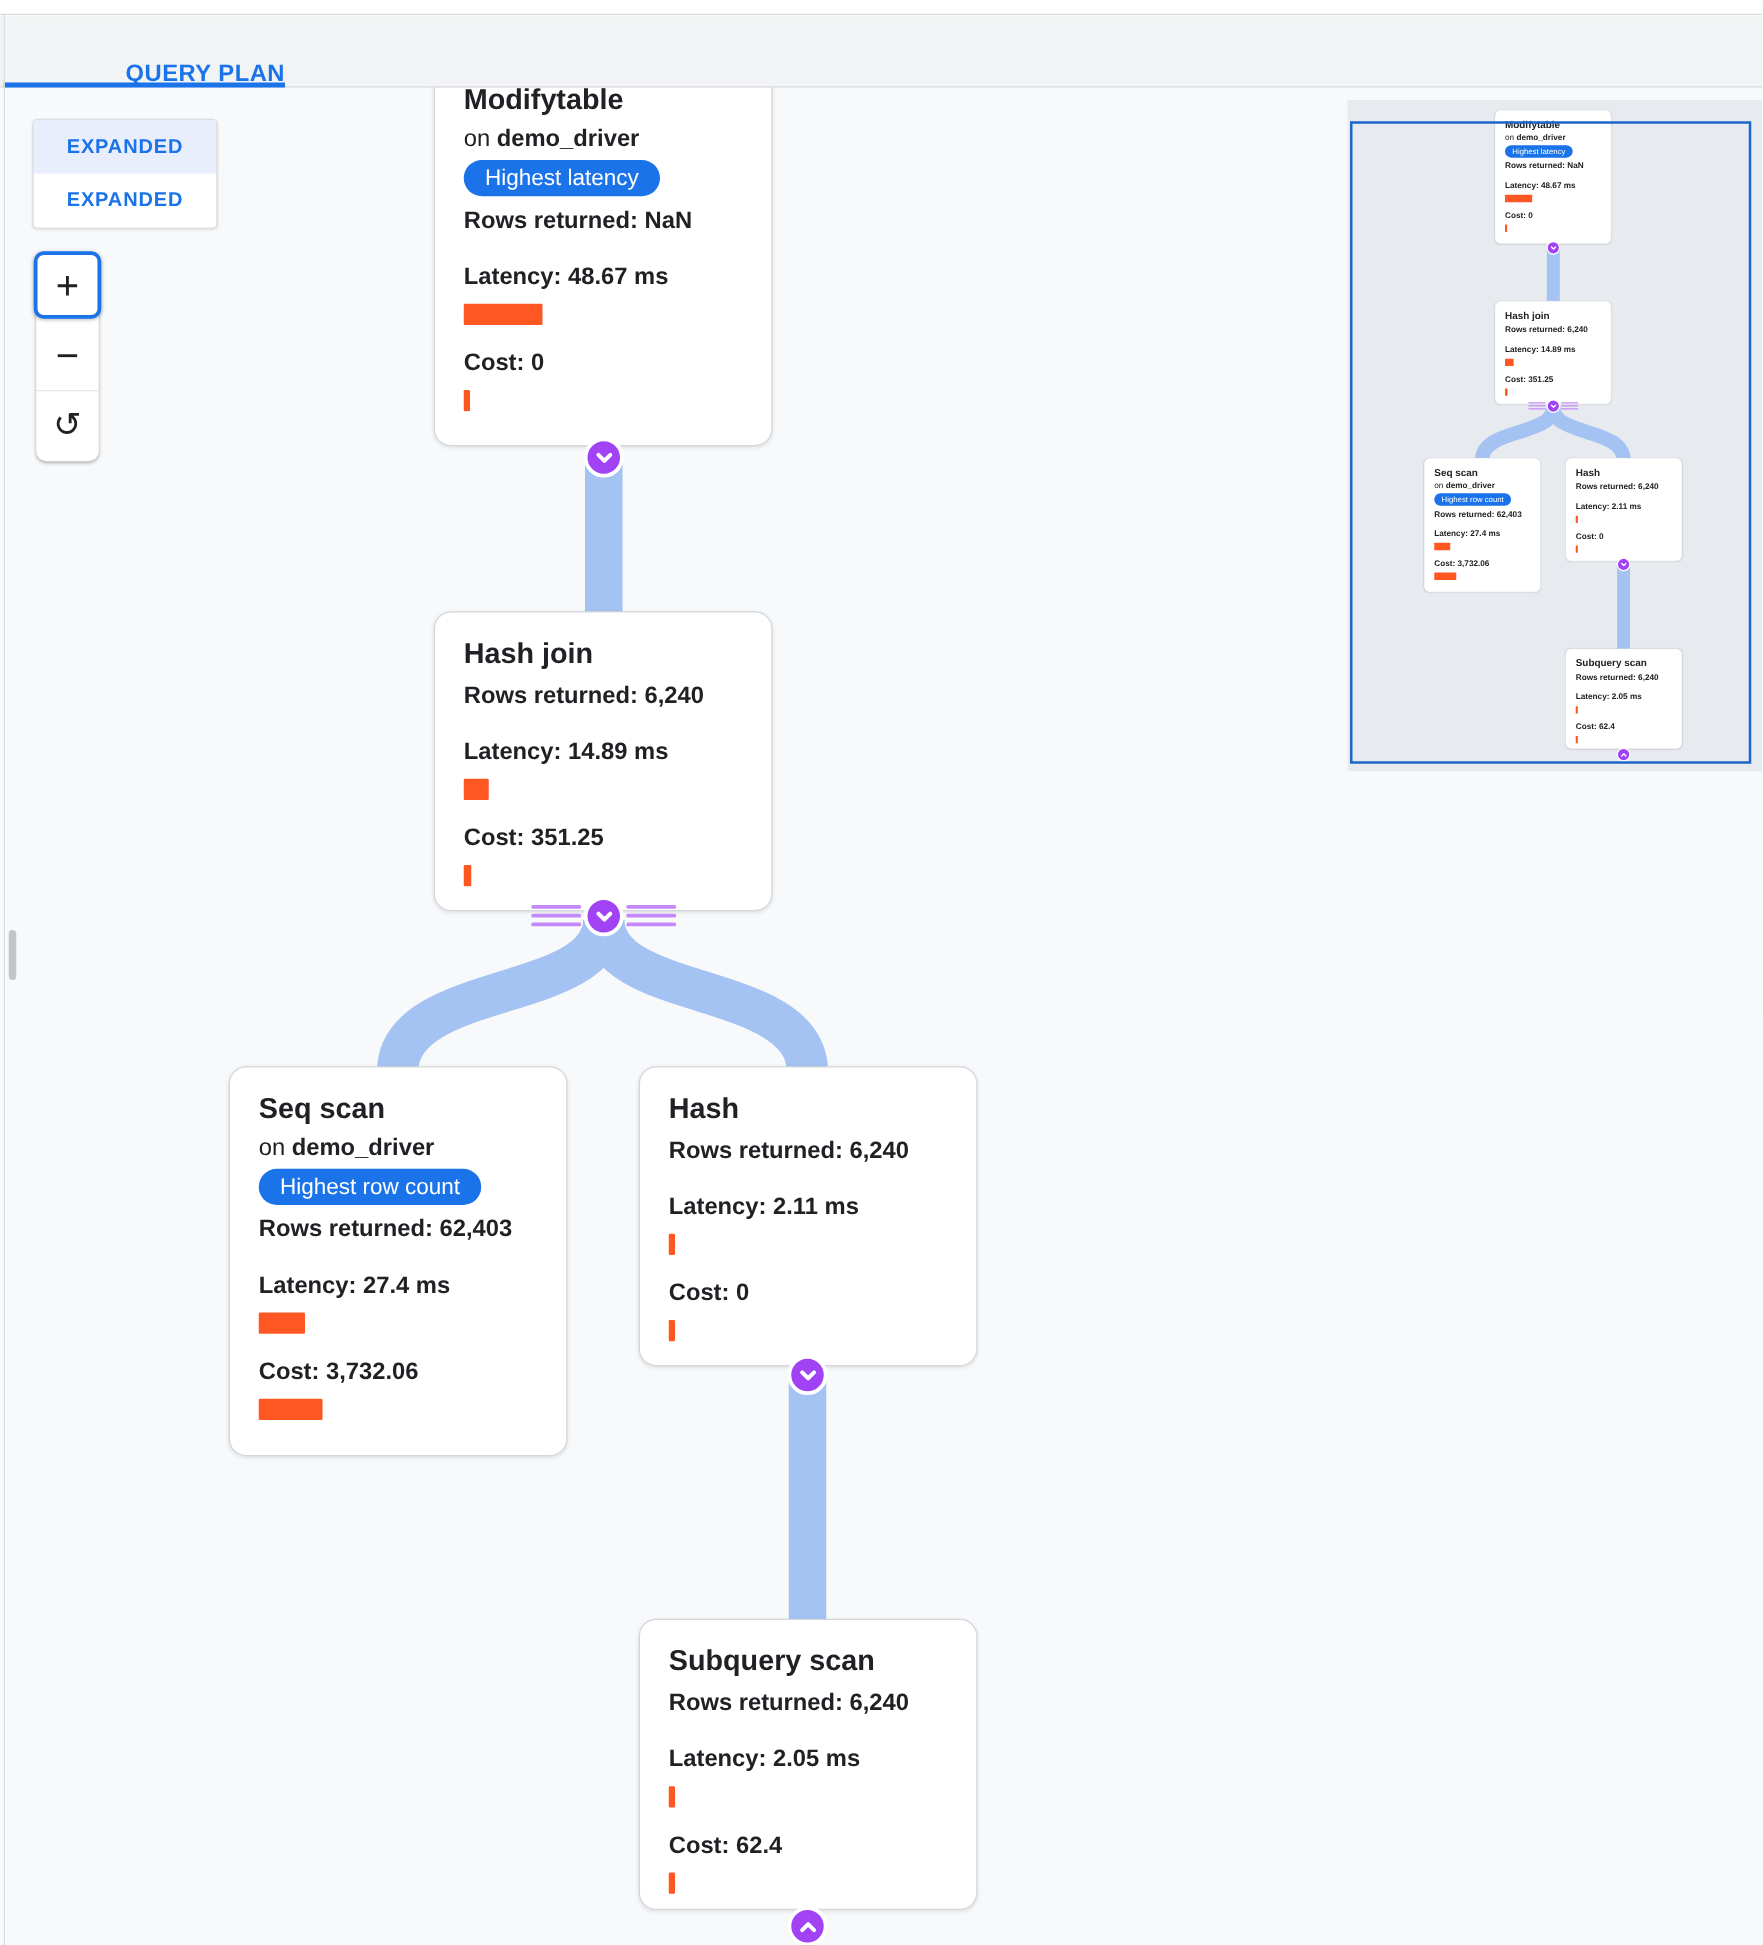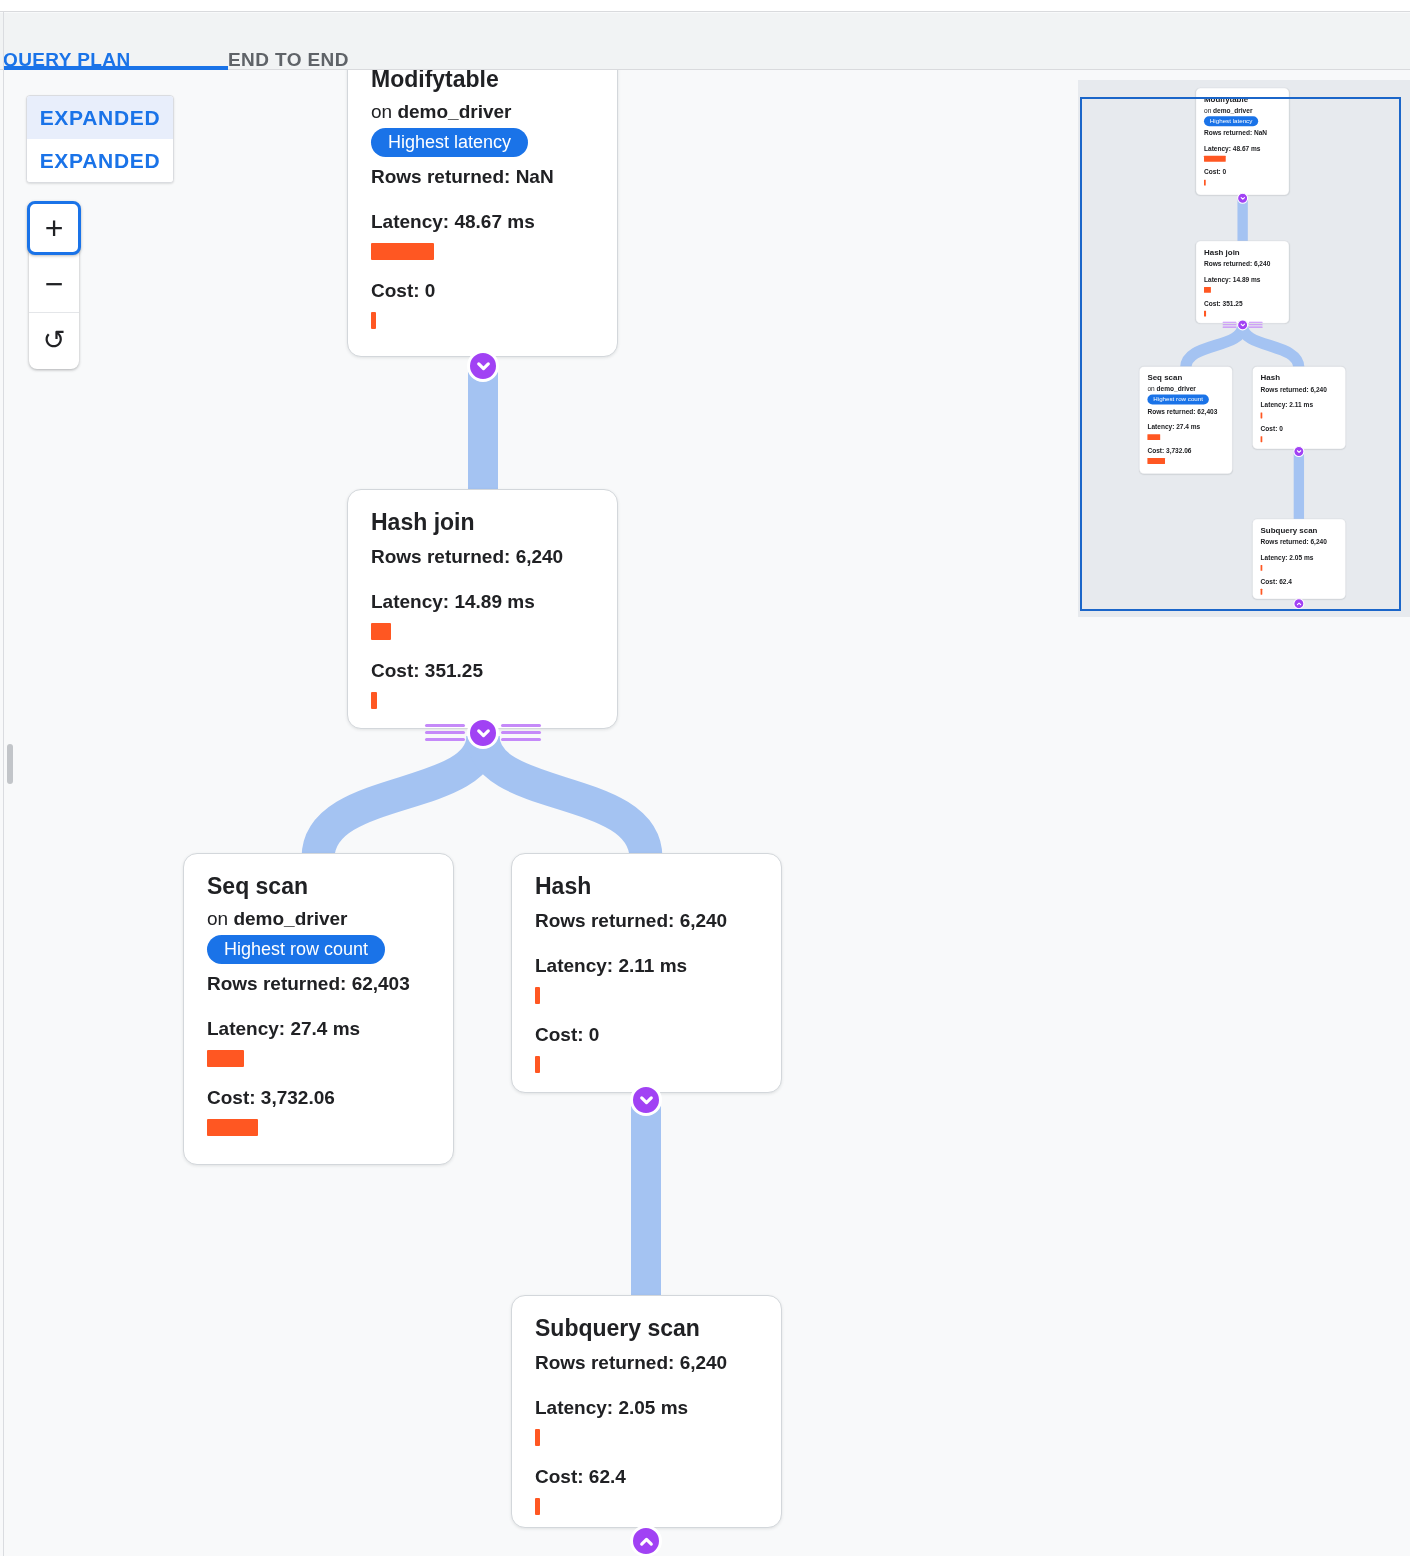--- a/index.html
+++ b/index.html
@@ -6,27 +6,27 @@
   html,body { background:#fff; }
   .page {
     position:relative; width:1410px; height:1556px; overflow:hidden;
     background:#f8f9fa; color:#202124;
     font-family:"Liberation Sans","DejaVu Sans",sans-serif;
   }
   
   .topstrip { position:absolute; left:0; top:0; width:100%; height:12px; background:#ffffff; border-bottom:1px solid #d9dadd; z-index:8; }
   .pane-divider { position:absolute; left:3px; top:12px; width:1px; height:1544px; background:#dadce0; z-index:9; }
   .tabbar { position:absolute; left:0; top:13px; width:100%; height:57px; background:#f1f3f4; border-bottom:1px solid #d9dadd; z-index:7; display:flex; padding-left:3px; }
-  .tab { width:225px; display:flex; align-items:center; justify-content:flex-start; font-size:19px; font-weight:700; letter-spacing:0.4px; color:#5f6368; cursor:pointer; position:relative;margin-top:38px; }
+  .tab { width:225px; display:flex; align-items:center; justify-content:flex-end; font-size:19px; font-weight:700; letter-spacing:0.4px; color:#5f6368; cursor:pointer; position:relative;margin-top:38px; }
   .tab + .tab { width:212px; }
   .tab.active { color:#1a73e8; }
   .tab.active::after { content:""; position:absolute; left:0; bottom:-1px; width:100%; height:4px; background:#1a73e8; }
   
   .view-toggle { position:absolute; left:26px; top:95px; width:148px; z-index:7; background:#fff; border:1px solid #dadce0; border-radius:4px; box-shadow:0 1px 2px rgba(60,64,67,.15); overflow:hidden; }
-  .vt-btn { height:43px; display:flex; align-items:center; justify-content:center; font-size:21px; font-weight:700; color:#1a73e8; letter-spacing:0.7px; cursor:pointer; background:#fff; }
+  .vt-btn { height:43px; display:flex; align-items:center; justify-content:center; font-size:16px; font-weight:700; color:#1a73e8; letter-spacing:0.7px; cursor:pointer; background:#fff; }
   .vt-btn.selected { background:#e8eefb; }
   .zoomctl { position:absolute; left:27px; top:201px; width:54px; height:168px; z-index:7; }
   .zcard { position:absolute; left:2px; top:2px; width:50px; height:166px; background:#fff; border-radius:8px; box-shadow:0 1px 3px rgba(60,64,67,.4); }
   .zbtn { position:absolute; display:flex; align-items:center; justify-content:center; cursor:pointer; color:#202124; }
   .zbtn.plus { left:0; top:0; width:54px; height:54px; background:#fff; border:3px solid #1a73e8; border-radius:8px; box-shadow:0 1px 3px rgba(60,64,67,.35); font-size:32px; font-weight:400; }
   .zbtn.minus { left:2px; top:56px; width:50px; height:55px; font-size:32px; }
   .zbtn.reset { left:2px; top:111px; width:50px; height:55px; font-size:27px; border-top:1px solid #e4e6e9; }
   .scroll-thumb { position:absolute; left:7px; top:744px; width:6px; height:40px; background:#c2c5c9; border-radius:3px; z-index:7; }
   
   .tree { position:absolute; left:0; top:0; width:1410px; height:1556px; z-index:1; }
@@ -64,23 +64,20 @@
 <body>
 
 <div class="page">
 
   <div class="topstrip"></div>
 
   <div class="tabbar">
     <div class="tab active">
       <span>QUERY PLAN</span>
     </div>
-    <div class="tab">
-      <span>END TO END</span>
-    </div>
   </div>
 
   <div class="pane-divider"></div>
   <div class="scroll-thumb"></div>
 
   <div class="tree">
 
     <svg class="edges" width="1410" height="1556">
       <path class="edge" d="M483 366 L483 492"></path>
       <path class="edge wide" d="M483 736 C483 803 318 783 318 858"></path>

